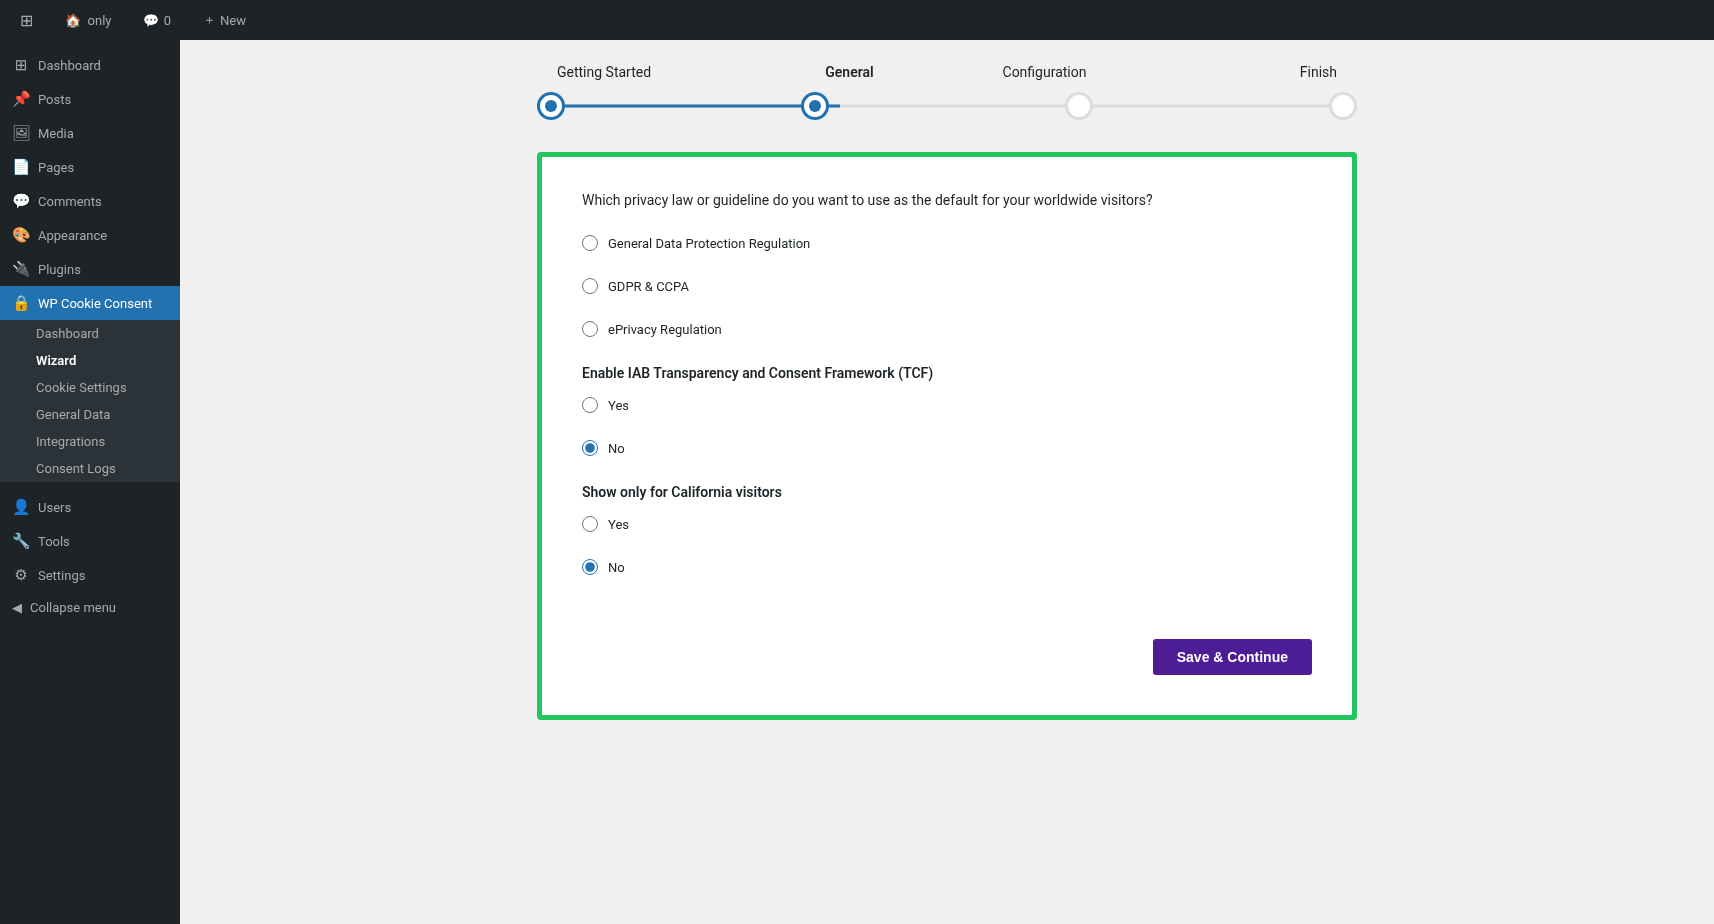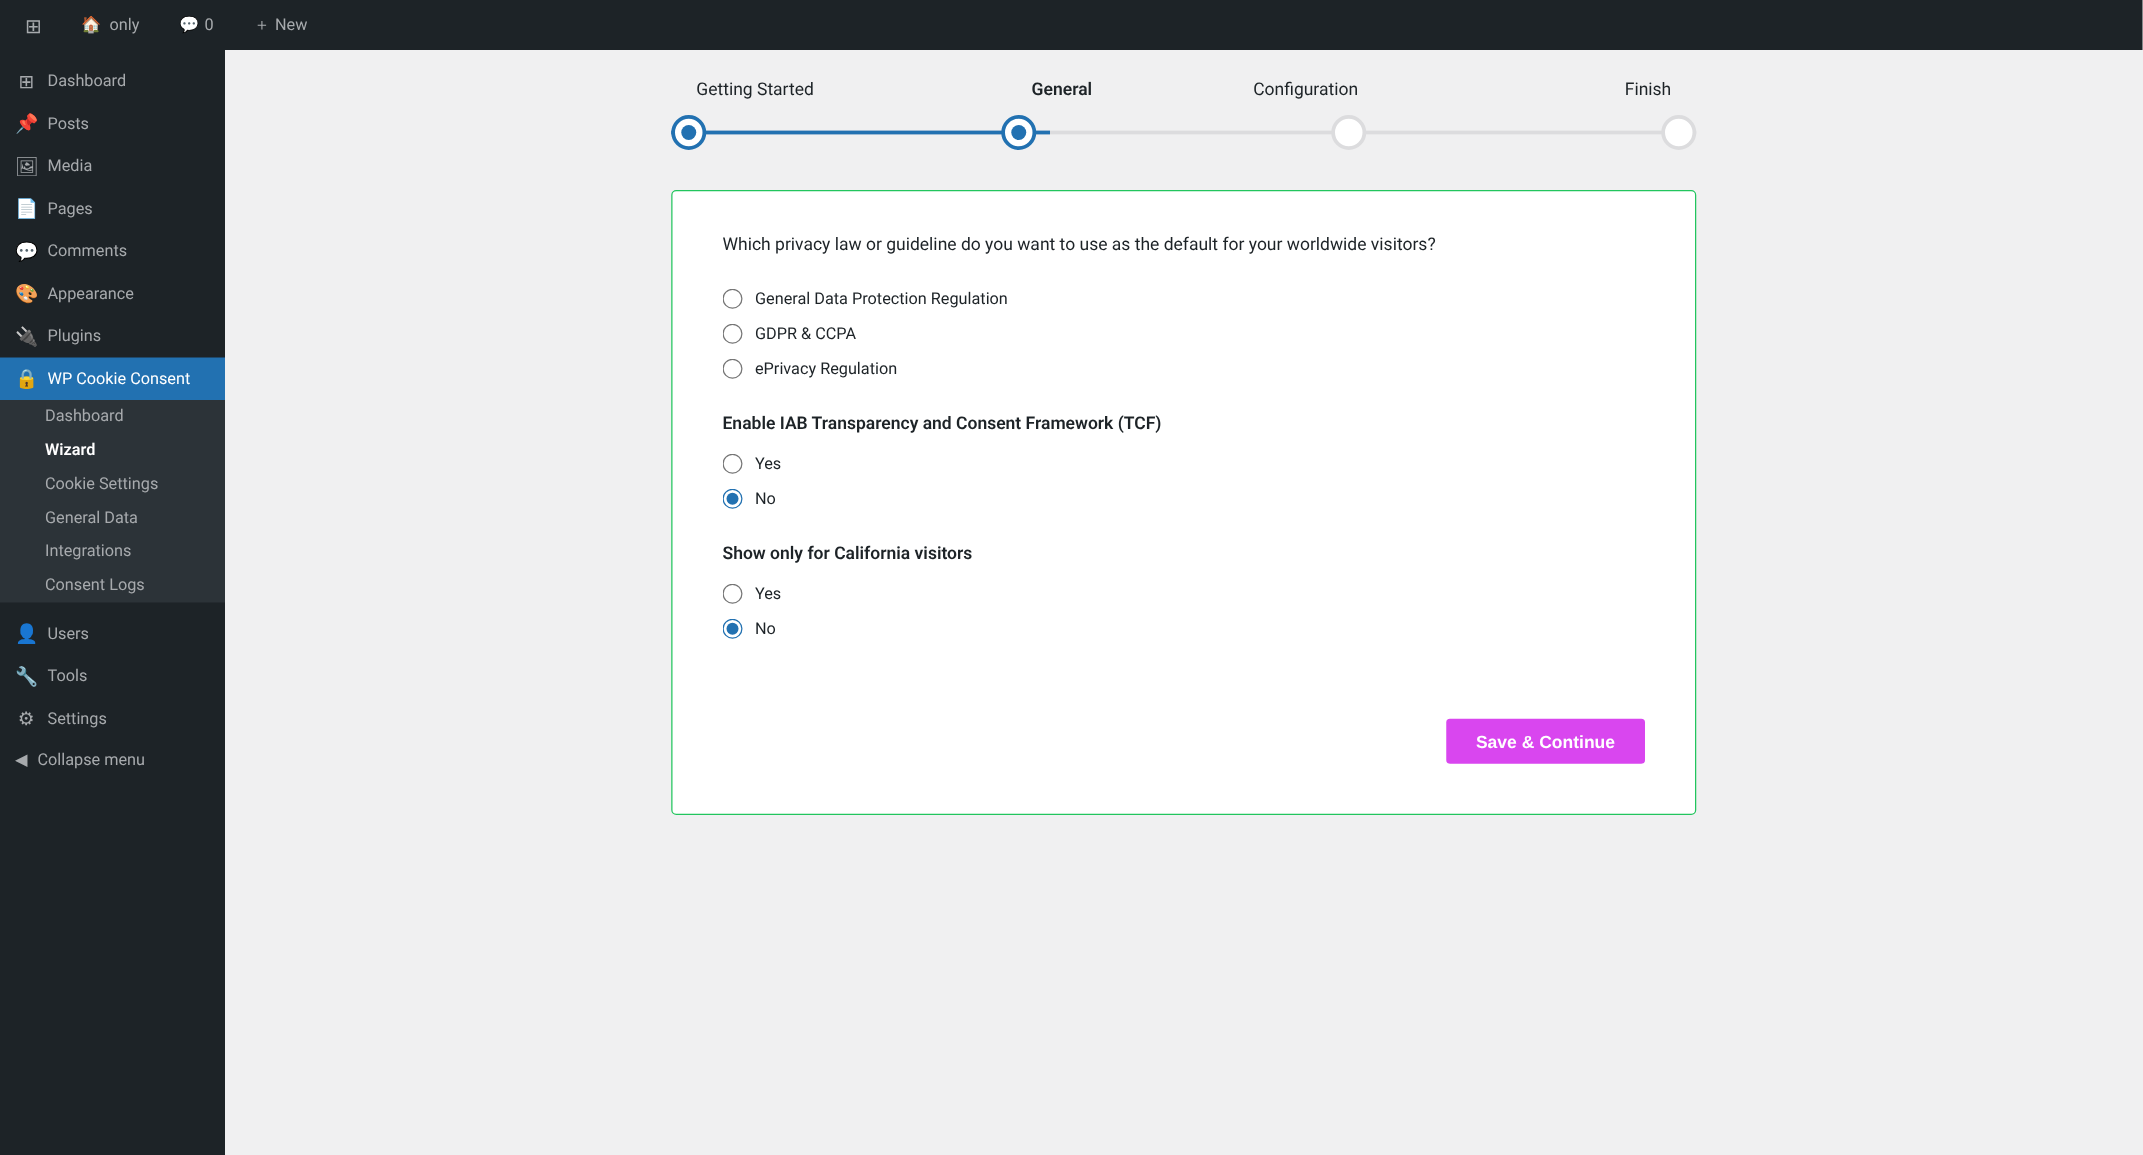--- a/index.html
+++ b/index.html
@@ -148,39 +148,39 @@
       content: '';
       width: 12px;
       height: 12px;
       border-radius: 50%;
       background: #2271b1;
     }
 
     
     .wizard-card {
       background: #fff;
-      border: 1px solid #22c55e;
+      border: 5px solid #22c55e;
       border-radius: 4px;
       padding: 32px 40px 40px;
       max-width: 820px;
       margin: 0 auto;
     }
 
     .question-title {
       font-size: 14px;
       font-weight: 400;
       color: #1d2327;
       margin-bottom: 24px;
       line-height: 1.6;
     }
 
     .radio-group {
       display: flex;
       flex-direction: column;
-      gap: 12px;
+      gap: 27px;
       margin-bottom: 28px;
     }
     .radio-label {
       display: flex;
       align-items: center;
       gap: 10px;
       font-size: 13px;
       color: #1d2327;
       cursor: pointer;
     }
@@ -197,21 +197,21 @@
       color: #1d2327;
       margin-bottom: 16px;
     }
 
     .divider-section {
       margin-top: 4px;
     }
 
     
     .btn-primary {
-      background: #d946ef;
+      background: #4c1d95;
       color: #fff;
       border: none;
       padding: 10px 24px;
       font-size: 14px;
       font-weight: 600;
       border-radius: 3px;
       cursor: pointer;
       float: right;
       margin-top: 32px;
     }

